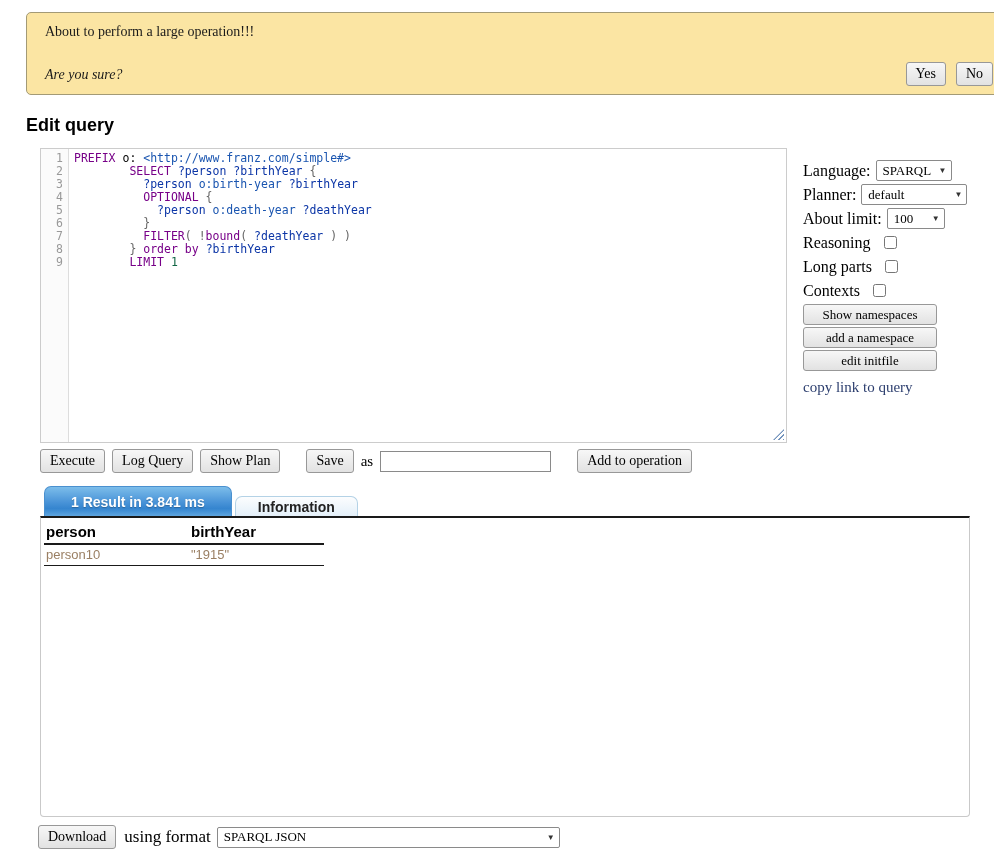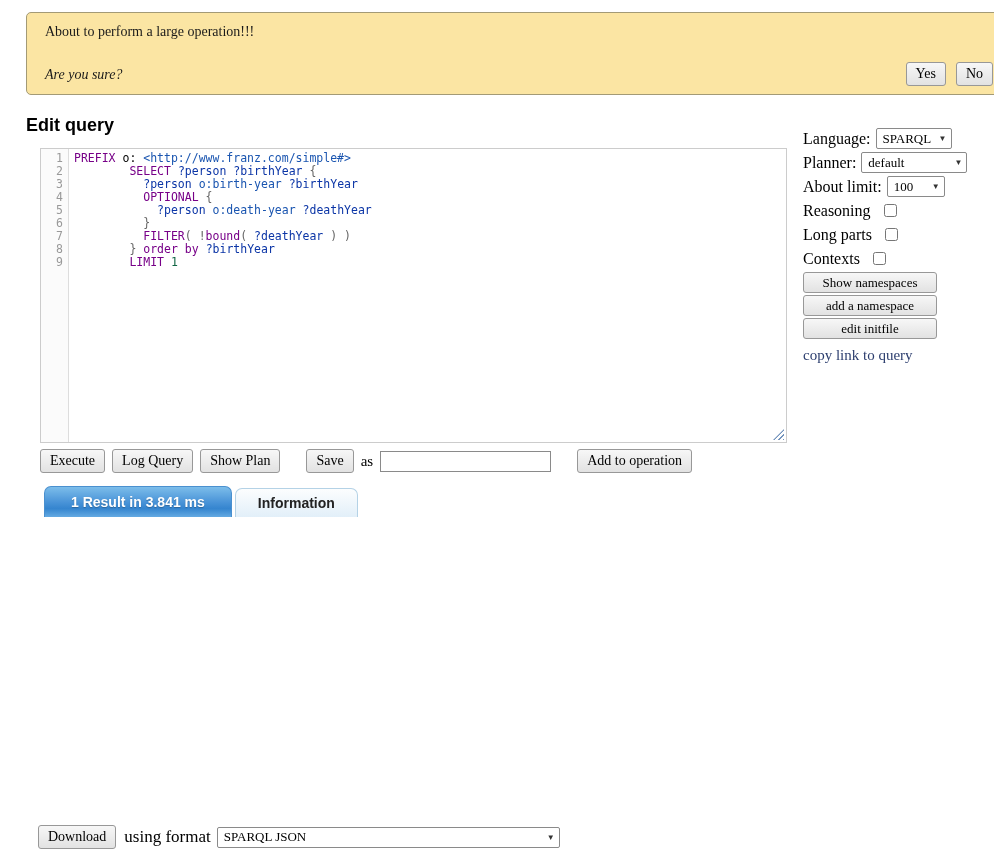--- a/index.html
+++ b/index.html
@@ -59,21 +59,21 @@
   .cm-t { color:#000; }
   .cm-n { color:#164; }
   .resize-handle {
     position:absolute; right:2px; bottom:2px; width:11px; height:11px;
     clip-path:polygon(100% 0,100% 100%,0 100%);
     background:repeating-linear-gradient(315deg, rgba(92,130,178,.85) 0 1px, transparent 1px 3.5px);
   }
 
   
   .side-panel {
-    position:absolute; left:803px; top:128px; width:183px;
+    position:absolute; left:803px; top:160px; width:183px;
     font-size:16px; color:#000;
   }
   .opt-row { display:flex; align-items:center; margin-bottom:3px; height:21px; }
   .opt-row label { margin-right:5px; white-space:nowrap; }
   .sel {
     display:inline-flex; align-items:center; justify-content:space-between;
     height:21px; background:#fff; border:1px solid #8a8a8a; border-radius:2px;
     font-size:13px; padding:0 4px 0 6px; cursor:pointer;
   }
   .sel .arr { font-size:8px; color:#333; margin-left:6px; }
@@ -106,21 +106,21 @@
     font-family:"Liberation Sans", sans-serif; font-weight:bold; font-size:14px;
   }
   .tab-active {
     height:31px; padding:4px 26px; display:flex; align-items:center;
     color:#fff; border-radius:7px 7px 0 0; cursor:pointer;
     background:linear-gradient(180deg,#7cbdea 0%,#4a94d8 50%,#3585cf 72%,#64aae2 100%);
     border:1px solid #4a90cf; border-bottom:none;
     text-shadow:0 1px 1px rgba(0,0,0,.25);
   }
   .tab-idle {
-    height:29px; padding:0 22px; display:flex; align-items:center;
+    height:21px; padding:0 22px; display:flex; align-items:center;
     color:#222; border-radius:7px 7px 0 0; cursor:pointer;
     background:linear-gradient(#fcfdfe,#e2eff9);
     border:1px solid #b4d2e6; border-bottom:none;
   }
 
   
   .results-panel {
     position:absolute; left:40px; top:516px; width:930px; height:301px;
     background:#fff; border:1px solid #c9c9c9; border-top:2px solid #1a1a1a;
     border-radius:0 0 4px 4px;
@@ -227,20 +227,36 @@
     <span class="as-label">as</span>
     <input type="text" class="save-name-input" value="" style="">
     <button class="std gap-l">Add to operation</button>
   </div>
 
   <div class="tabs">
     <div class="tab-active">1 Result in 3.841 ms</div>
     <div class="tab-idle">Information</div>
   </div>
 
+  <div class="results-panel">
+    <table class="results-table">
+      <thead>
+        <tr>
+          <th class="c1">person</th>
+          <th class="c2">birthYear</th>
+        </tr>
+      </thead>
+      <tbody id="results-body">
+          <tr>
+            <td>person10</td>
+            <td>"1915"</td>
+          </tr>
+        </tbody>
+    </table>
+  </div>
 
   <div class="download-row">
     <button class="std">Download</button>
     <span class="using-format">using format</span>
     <span class="sel format-sel">
       <span>SPARQL JSON</span>
       <span class="arr">▼</span>
     </span>
   </div>
 

